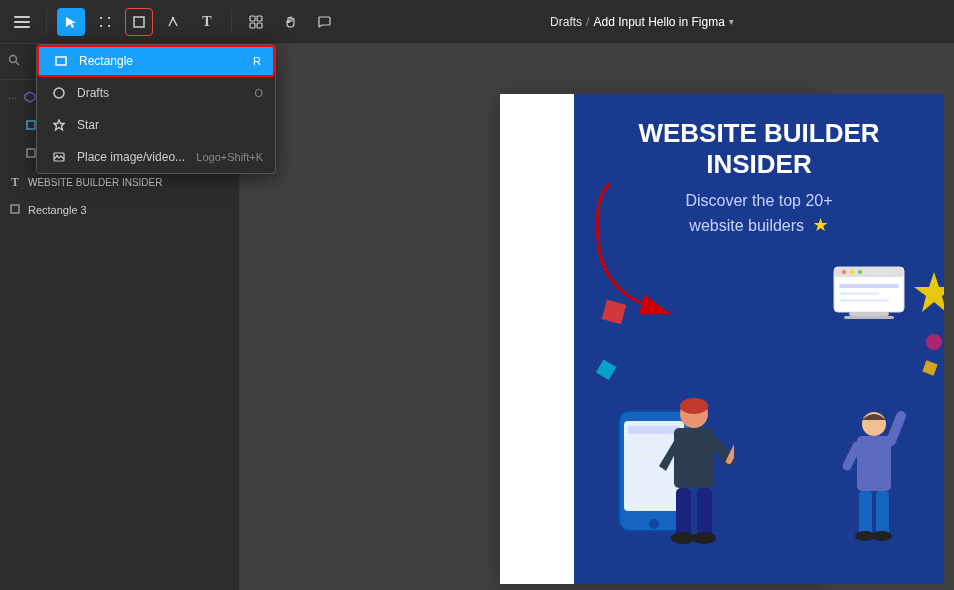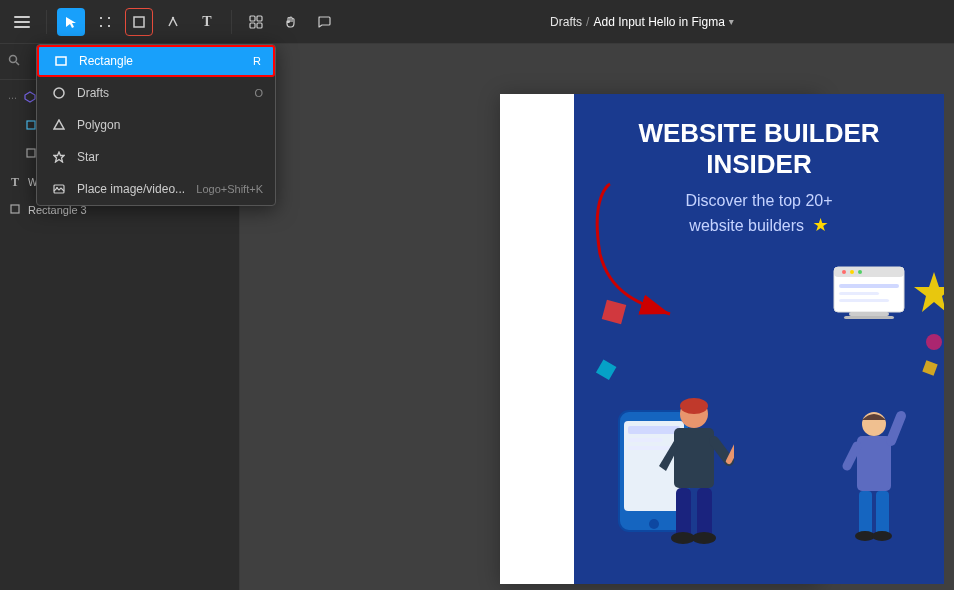--- a/index.html
+++ b/index.html
@@ -402,29 +402,20 @@
       <div class="dropdown-item">
         <span class="dropdown-item-icon">
           <svg width="12" height="12" viewBox="0 0 12 12" fill="none" stroke="#ccc" stroke-width="1.5">
             <ellipse cx="6" cy="6" rx="5" ry="5"></ellipse>
           </svg>
         </span>
         <span>Drafts</span>
         <span class="item-shortcut">O</span>
       </div>
 
-      <div class="dropdown-item">
-        <span class="dropdown-item-icon">
-          <svg width="12" height="12" viewBox="0 0 12 12" fill="none" stroke="#ccc" stroke-width="1.5">
-            <polygon points="6,1 11,10 1,10"></polygon>
-          </svg>
-        </span>
-        <span>Polygon</span>
-        <span class="item-shortcut"></span>
-      </div>
 
       <div class="dropdown-item">
         <span class="dropdown-item-icon">
           <svg width="12" height="12" viewBox="0 0 12 12" fill="none" stroke="#ccc" stroke-width="1.3">
             <polygon points="6,1 7.5,4.5 11,4.5 8.5,7 9.5,11 6,8.5 2.5,11 3.5,7 1,4.5 4.5,4.5"></polygon>
           </svg>
         </span>
         <span>Star</span>
         <span class="item-shortcut"></span>
       </div>

